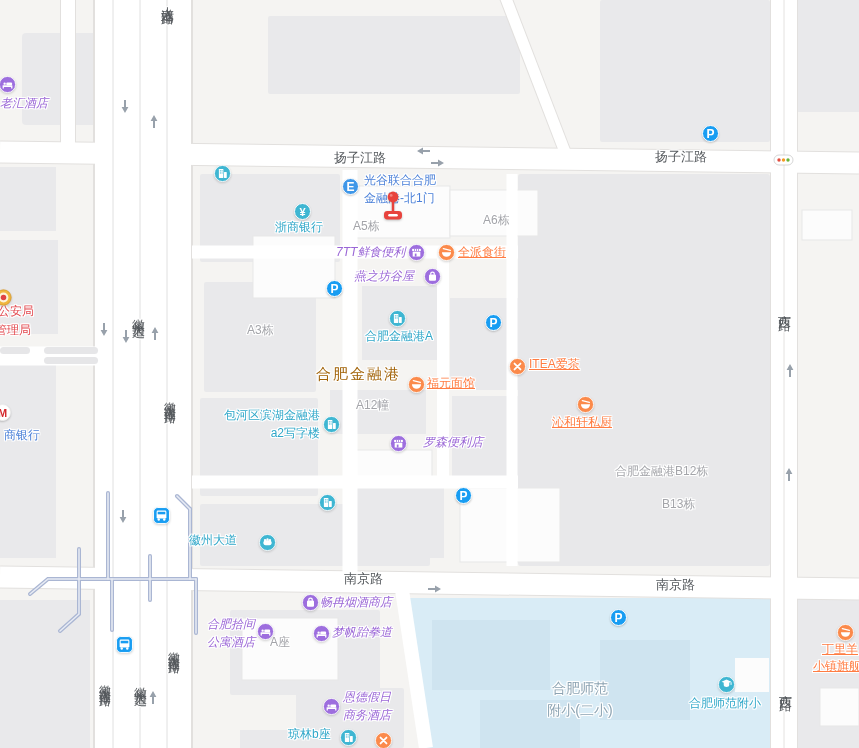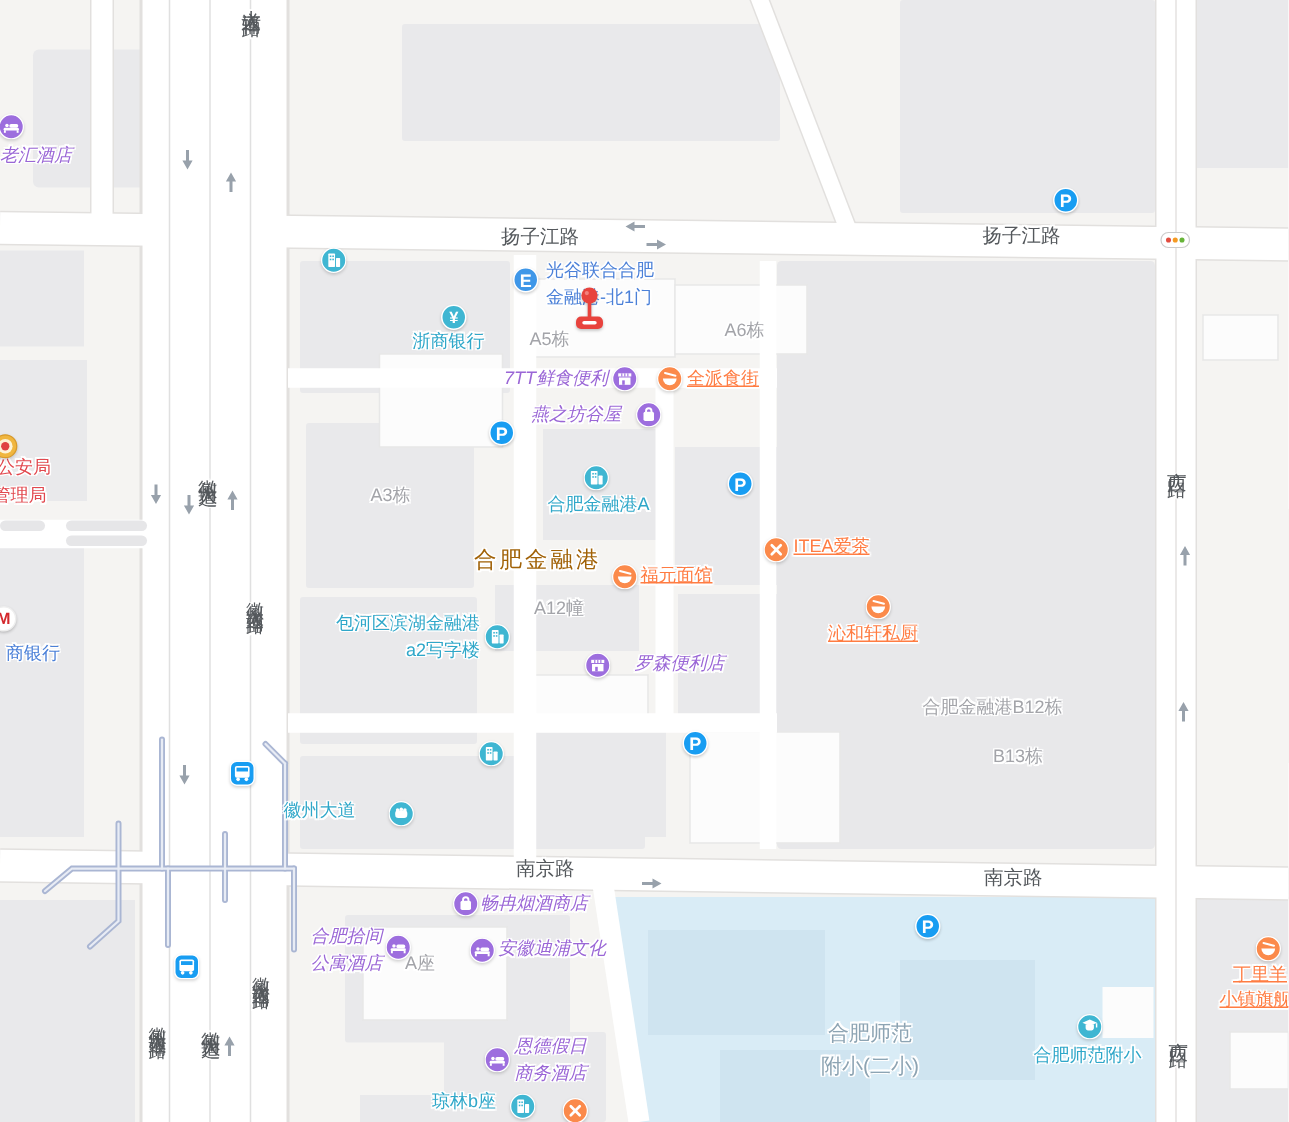--- a/index.html
+++ b/index.html
@@ -289,21 +289,21 @@
     <div>包河区滨湖金融港</div>
       <div>a2写字楼</div>
   </div>
   <div class="lb purple" style="left:423px;top:435px">罗森便利店</div>
   <div class="lb teal" style="left:189px;top:533px">徽州大道</div>
   <div class="lb purple" style="left:320px;top:595px">畅冉烟酒商店</div>
   <div class="lb purple rgt" style="left:202px;top:615px;width:53px;line-height:18px">
     <div>合肥拾间</div>
       <div>公寓酒店</div>
   </div>
-  <div class="lb purple" style="left:332px;top:625px">安徽迪浦文化</div>
+  <div class="lb purple" style="left:332px;top:625px">梦帆跆拳道</div>
   <div class="lb purple" style="left:343px;top:688px;line-height:18px">
     <div>恩德假日</div>
       <div>商务酒店</div>
   </div>
   <div class="lb teal" style="left:288px;top:727px">琼林b座</div>
   <div class="lb teal" style="left:689px;top:696px">合肥师范附小</div>
   <div class="lb orange" style="left:822px;top:642px">丁里羊</div>
   <div class="lb orange" style="left:813px;top:659px">小镇旗舰店</div>
 
   <svg class="pic purple-i" style="left:-1px;top:76px" viewBox="0 0 16 16">

